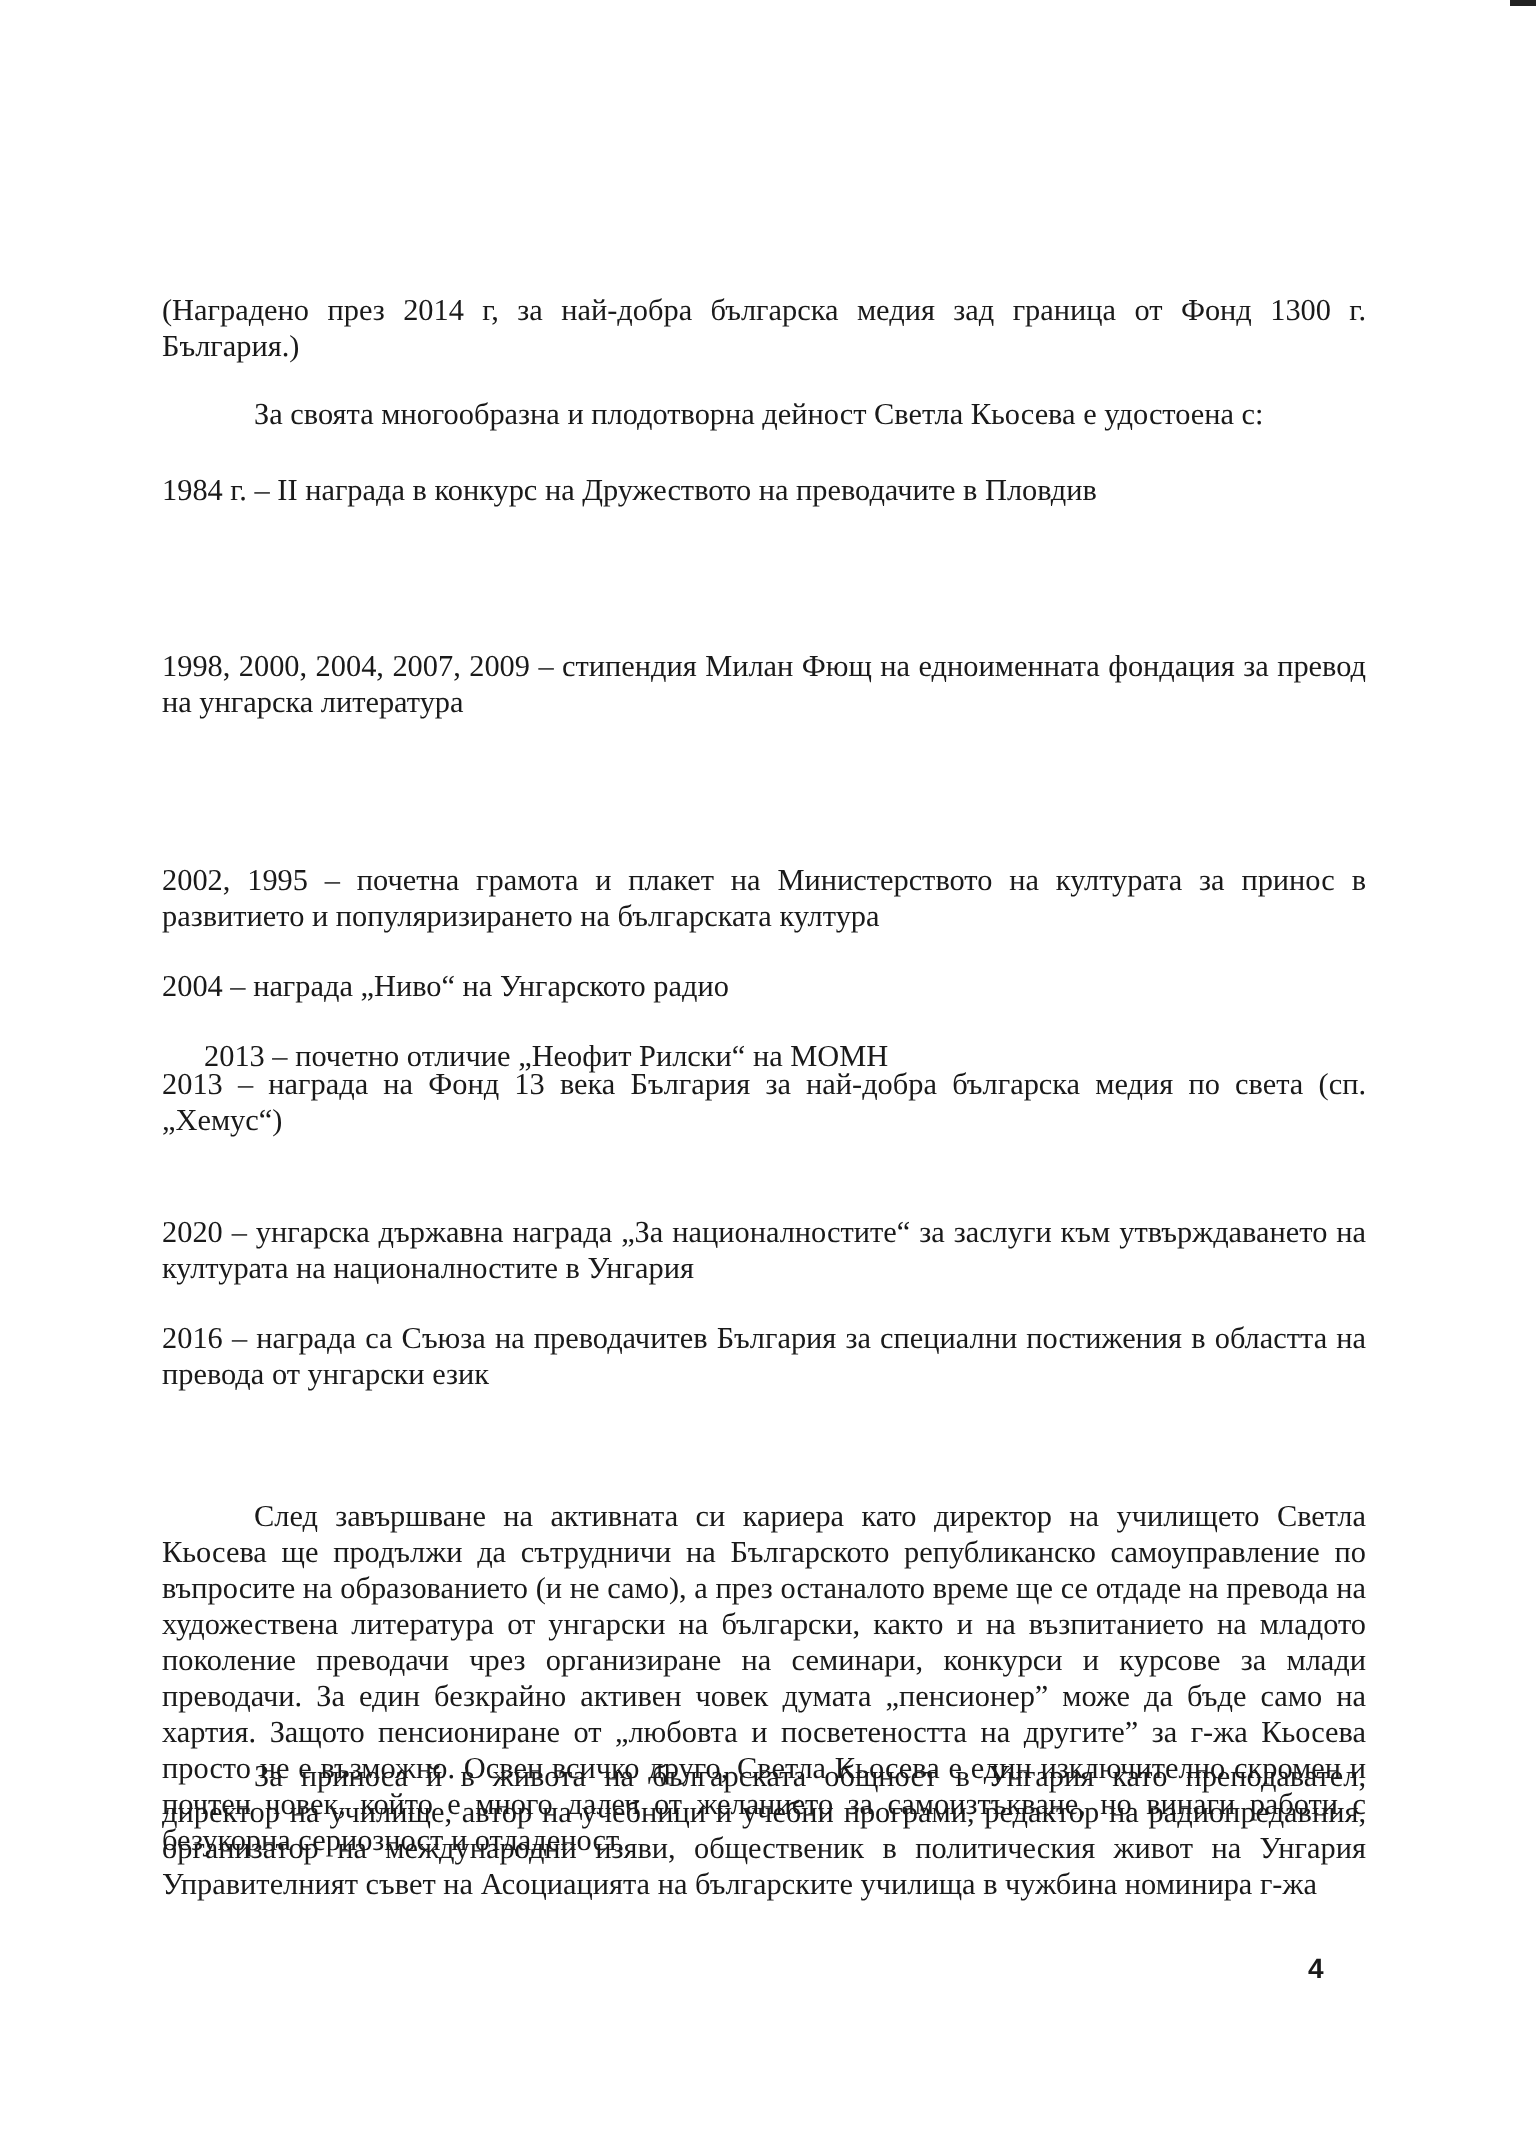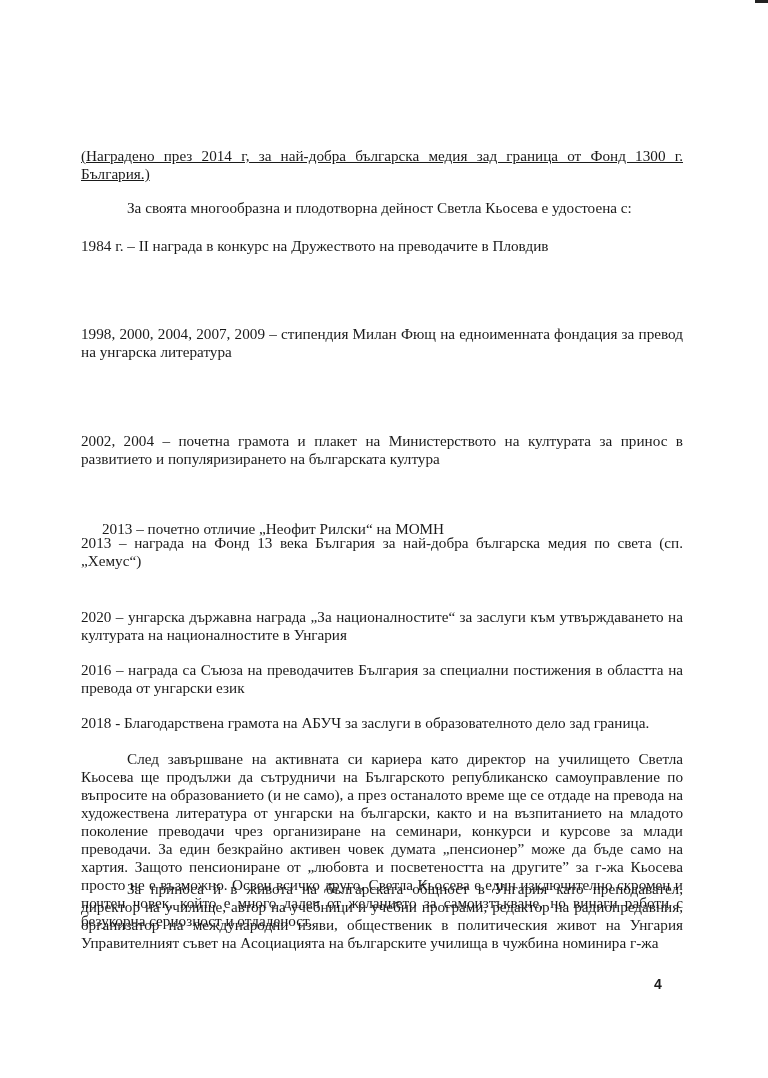--- a/index.html
+++ b/index.html
@@ -18,27 +18,27 @@
     font-family: "Liberation Sans", "DejaVu Sans", sans-serif; font-size: 14px; font-weight: bold;
   }
   .corner-mark { position: absolute; left: 755px; top: 0; width: 13px; height: 3px; background: #222; }
 </style>
 </head>
 <body>
 
 <div class="page">
   <div class="corner-mark"></div>
 
-  <p class="para last-left" style="top:147px;text-decoration:underline;">(Наградено през 2014 г, за най-добра българска медия зад граница от Фонд 1300 г. България.)</p>
+  <p class="para last-left" style="top:147px;">(Наградено през 2014 г, за най-добра българска медия зад граница от Фонд 1300 г. България.)</p>
   <p class="para indent" style="top:199px;">За своята многообразна и плодотворна дейност Светла Кьосева е удостоена с:</p>
   <p class="para" style="top:237px;">1984 г. – II награда в конкурс на Дружеството на преводачите в Пловдив</p>
   <p class="para last-left" style="top:325px;">1998, 2000, 2004, 2007, 2009 – стипендия Милан Фющ на едноименната фондация за превод на унгарска литература</p>
-  <p class="para last-left" style="top:432px;">2002, 2004 – почетна грамота и плакет на Министерството на културата за принос в развитието и популяризирането на българската култура</p>
+  <p class="para last-left" style="top:432px;">2002, 1995 – почетна грамота и плакет на Министерството на културата за принос в развитието и популяризирането на българската култура</p>
+  <p class="para" style="top:485px;">2004 – награда „Ниво“ на Унгарското радио</p>
   <p class="para" style="top:520px;margin-left:21px;">2013 – почетно отличие „Неофит Рилски“ на МОМН</p>
   <p class="para last-left" style="top:534px;">2013 – награда на Фонд 13 века България за най-добра българска медия по света (сп. „Хемус“)</p>
   <p class="para last-left" style="top:608px;">2020 – унгарска държавна награда „За националностите“ за заслуги към утвърждаването на културата на националностите в Унгария</p>
   <p class="para last-left" style="top:661px;">2016 – награда са Съюза на преводачитев България за специални постижения в областта на превода от унгарски език</p>
-  <p class="para" style="top:714px;">2018  - Благодарствена грамота на АБУЧ за заслуги в образователното дело зад граница.</p>
   <p class="para indent last-left" style="top:750px;">След завършване на активната си кариера  като директор на училището Светла Кьосева ще продължи да сътрудничи на Българското републиканско самоуправление по въпросите на образованието (и не само), а през останалото време ще се отдаде на превода на художествена литература от унгарски на български, както и на възпитанието на младото поколение преводачи чрез организиране на семинари, конкурси и курсове за млади преводачи. За един безкрайно активен човек думата „пенсионер” може да бъде само на хартия. Защото пенсиониране от „любовта и посветеността на другите” за г-жа Кьосева просто не е възможно. Освен всичко друго, Светла Кьосева е един изключително скромен и почтен човек, който е много далеч от желанието за самоизтъкване, но винаги работи с безукорна сериозност и отдаденост.</p>
   <p class="para indent" style="top:880px;">За приноса й в живота на българската общност в Унгария като преподавател, директор на училище, автор на учебници и учебни програми, редактор на радиопредавния, организатор на международни изяви, общественик в политическия живот на Унгария Управителният съвет на Асоциацията на българските училища в чужбина  номинира г-жа</p>
 
   <div class="page-num">4</div>
 </div>
 
 </body></html>

